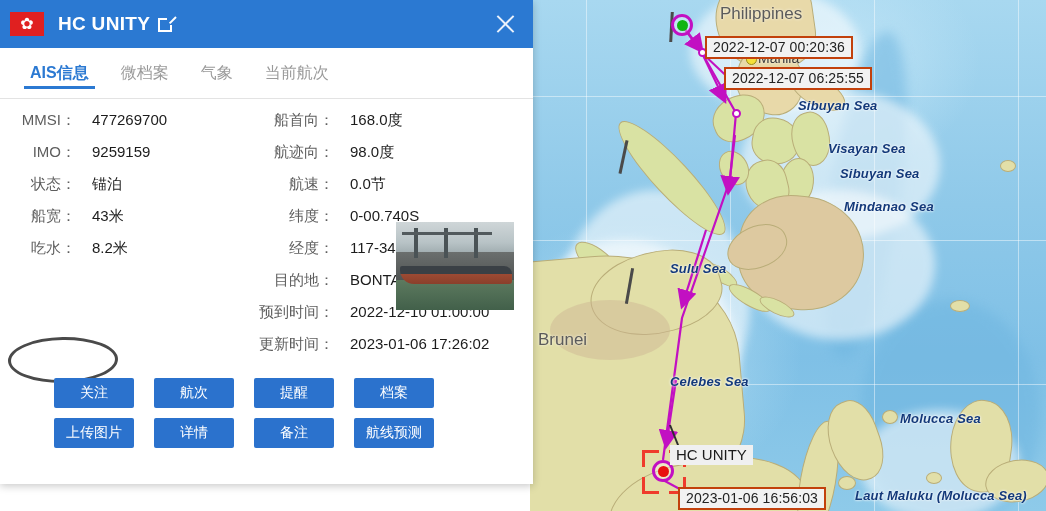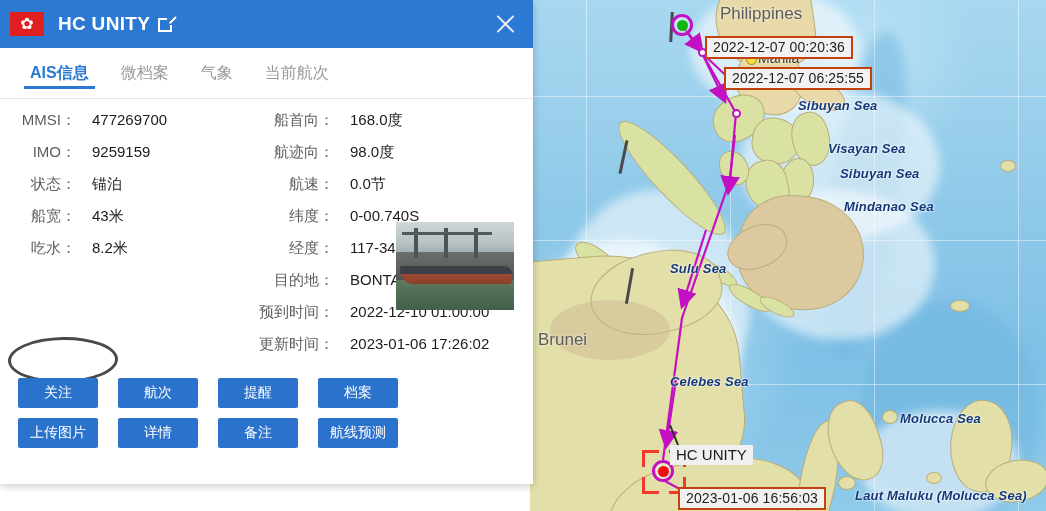--- a/index.html
+++ b/index.html
@@ -158,21 +158,21 @@
     background:linear-gradient(180deg,#5d7a5f 0%,#42604a 100%);}
   #thumb .quay{position:absolute;left:0;top:30px;right:0;height:30px;
     background:linear-gradient(180deg,#6b6f6e 0%,#4e5251 100%);}
   #thumb .hull{position:absolute;left:4px;bottom:26px;right:2px;height:18px;
     background:linear-gradient(180deg,#3a4045 0%,#3a4045 45%,#9c4a33 46%,#8a3f2b 100%);
     border-radius:2px 8px 3px 14px;}
   #thumb .crane{position:absolute;top:6px;width:4px;height:30px;background:#4a5356;}
   #thumb .boom{position:absolute;width:30px;height:3px;background:#525a5d;}
 
   #buttons{position:absolute;left:0;top:378px;width:533px;}
-  .btn-row{display:flex;padding:0 0 0 18px;margin-bottom:10px;}
+  .btn-row{display:flex;padding:0 0 0 18px;margin-bottom:10px;margin-left:36px;}
   .btn{
     width:80px;height:30px;background:#2b72cd;color:#ffffff;font-size:14px;
     display:flex;align-items:center;justify-content:center;margin-right:20px;
     cursor:pointer;border-radius:2px;white-space:nowrap;
   }
 
   
   #status-ellipse{
     position:absolute;left:8px;top:238px;width:104px;height:40px;
     border:3px solid #4a4a4a;border-radius:50%;pointer-events:none;

